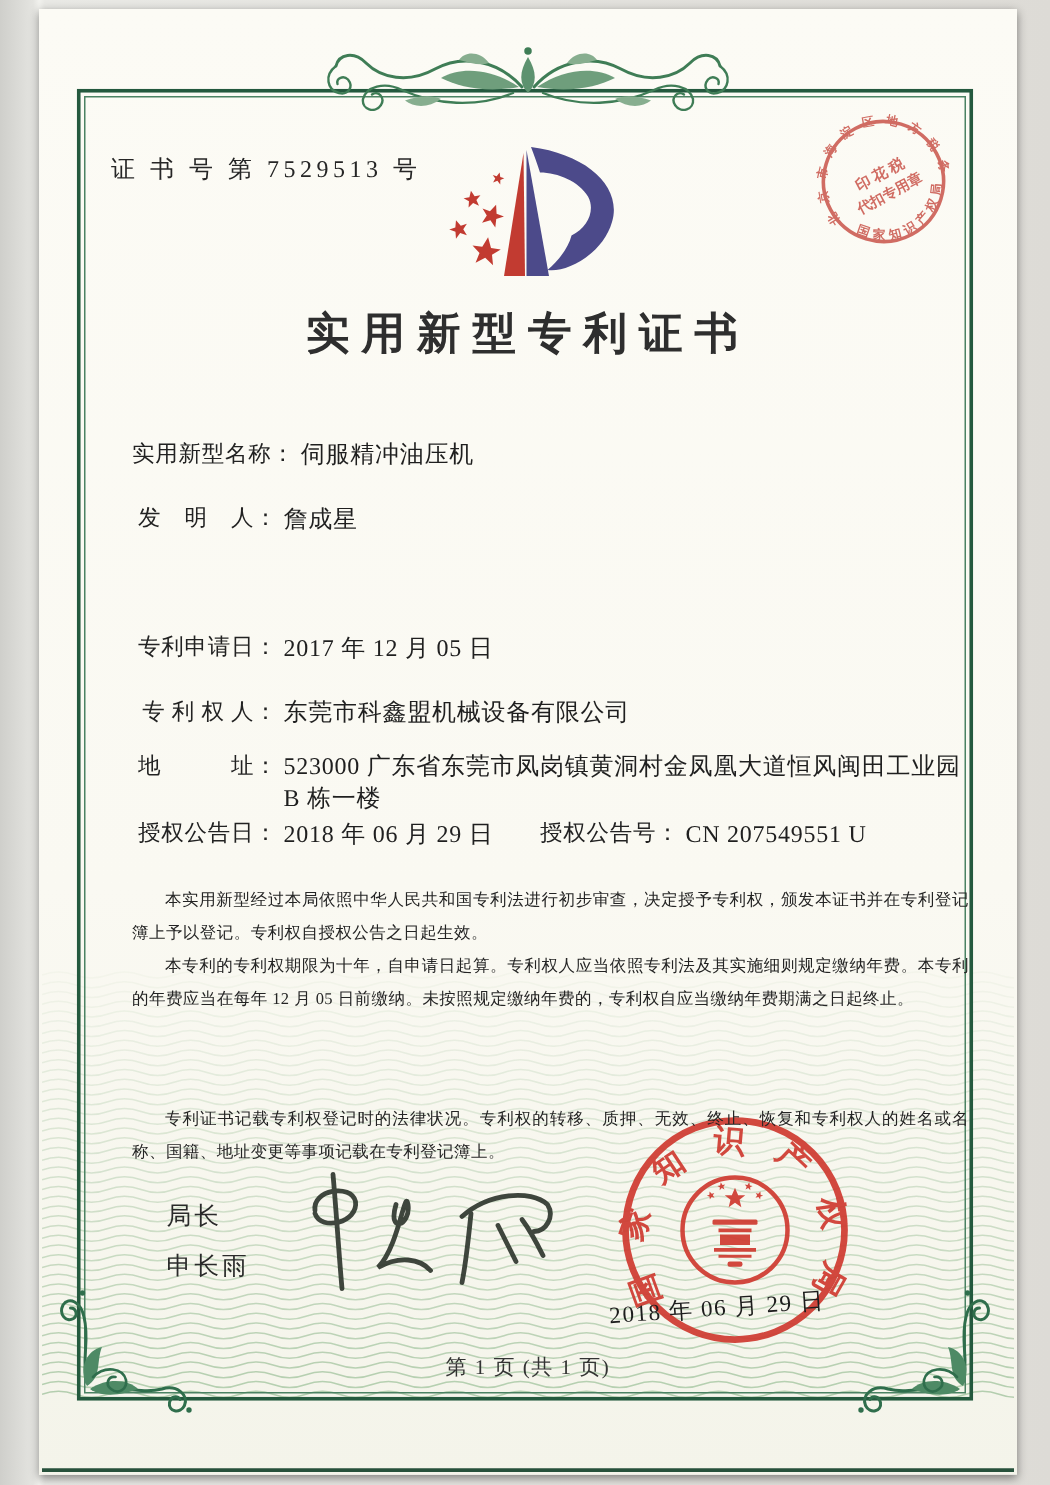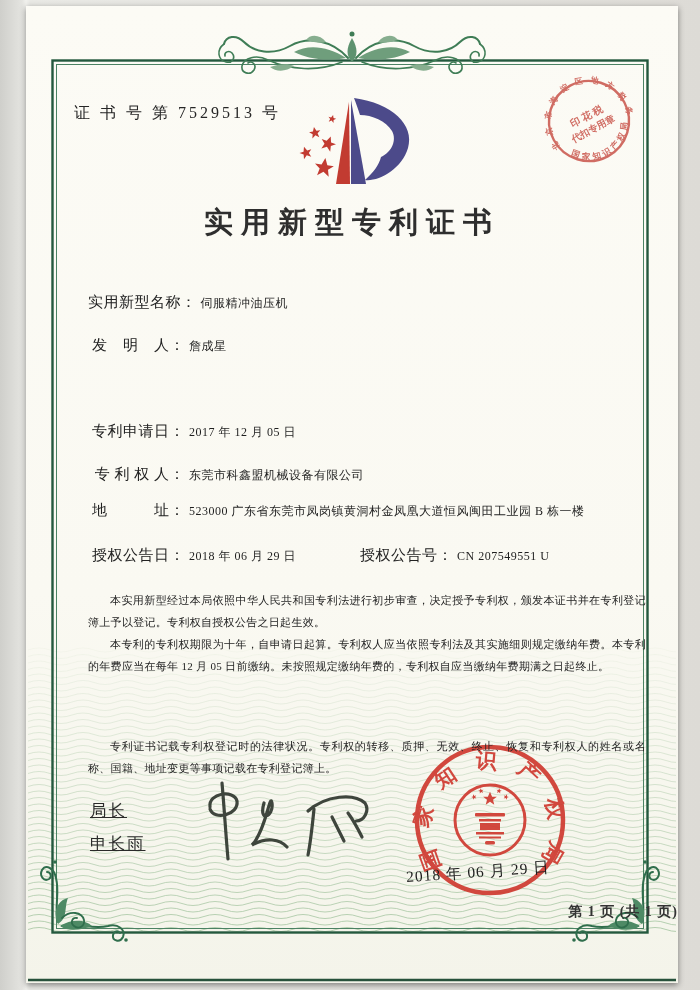--- a/index.html
+++ b/index.html
@@ -11,28 +11,28 @@
          box-shadow:0 2px 6px rgba(0,0,0,.45);z-index:1;}
   svg{display:block;}
   .abs{position:absolute;z-index:4;}
   #waves{position:absolute;left:28px;top:642px;z-index:2;}
   #deco{position:absolute;left:0;top:0;z-index:3;pointer-events:none;}
   .cert-no{left:74px;top:103px;font-size:16px;letter-spacing:3px;color:#262626;}
   .title{left:26px;right:22px;top:203px;text-align:center;font-size:29px;font-weight:600;
          letter-spacing:8px;color:#2e2e2e;}
   .row{left:88px;width:560px;font-size:15px;color:#222;}
   .row .lab{display:inline-block;min-width:97px;letter-spacing:.5px;white-space:nowrap;text-align:right;}
-  .row .val{display:inline-block;vertical-align:top;max-width:452px;font-size:12px;
+  .row .val{display:inline-block;vertical-align:top;max-width:452px;font-size:16px;
             letter-spacing:.5px;line-height:21px;margin-left:4px;color:#1f1f1f;}
   .para{left:88px;width:558px;font-size:11px;line-height:22px;color:#242424;
         text-align:justify;text-indent:2em;letter-spacing:.3px;}
-  .sig{left:90px;font-size:16.5px;color:#2a2a2a;letter-spacing:2px;text-decoration:underline;}
+  .sig{left:111px;font-size:16.5px;color:#2a2a2a;letter-spacing:2px;}
   .seal-date{left:406px;top:861px;width:175px;font-size:15.5px;color:#1d1d1d;
              letter-spacing:1px;transform:rotate(-4deg);}
-  .footer{left:26px;right:22px;top:903px;text-align:right;font-size:14px;color:#333;letter-spacing:1px;font-weight:bold;}
+  .footer{left:26px;right:22px;top:903px;text-align:center;font-size:14px;color:#333;letter-spacing:1px;}
 </style>
 </head>
 <body>
 
 <div class="stage">
   <div class="paper"></div>
 
   <svg id="waves" width="648" height="292" viewBox="0 0 648 292">
       <path d="M0 8.0 q11 -4 22 0 t22 0 t22 0 t22 0 t22 0 t22 0 t22 0 t22 0 t22 0 t22 0 t22 0 t22 0 t22 0 t22 0 t22 0 t22 0 t22 0 t22 0 t22 0 t22 0 t22 0 t22 0 t22 0 t22 0 t22 0 t22 0 t22 0 t22 0 t22 0 t22 0 t22 0" fill="none" stroke="#a3c49f" stroke-width="1" opacity="0.07"></path>
       <path d="M0 14.5 q11 -4 22 0 t22 0 t22 0 t22 0 t22 0 t22 0 t22 0 t22 0 t22 0 t22 0 t22 0 t22 0 t22 0 t22 0 t22 0 t22 0 t22 0 t22 0 t22 0 t22 0 t22 0 t22 0 t22 0 t22 0 t22 0 t22 0 t22 0 t22 0 t22 0 t22 0 t22 0" fill="none" stroke="#a3c49f" stroke-width="1" opacity="0.09"></path>

